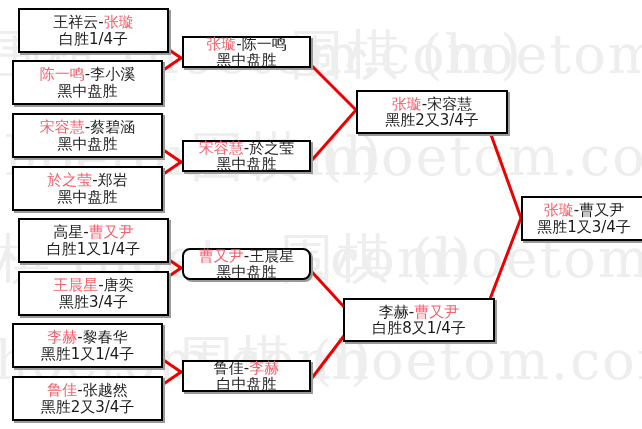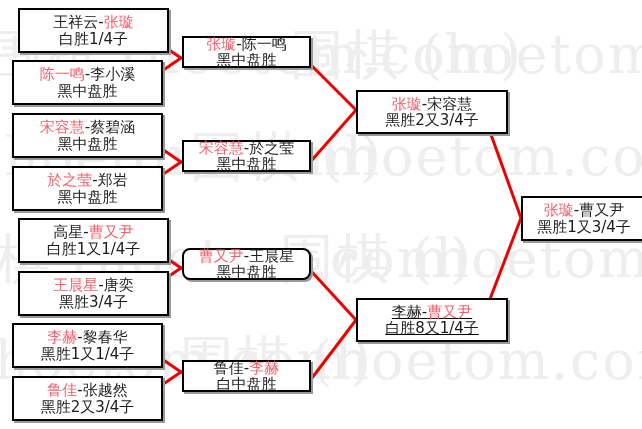--- a/index.html
+++ b/index.html
@@ -158,21 +158,21 @@
   </div>
   <div class="match r2" style="left:182px; top:352px;margin-top:8px;">
     <div class="line1"><span class="l">鲁佳</span><span class="d">-</span><span class="w">李赫</span></div>
     <div class="line2">白中盘胜</div>
   </div>
 
   <div class="match r3" style="left:356px; top:90px;">
     <div class="line1"><span class="w">张璇</span><span class="d">-</span><span class="l">宋容慧</span></div>
     <div class="line2">黑胜2又3/4子</div>
   </div>
-  <div class="match r3" style="left:356px; top:298px;text-decoration:underline;">
+  <div class="match r3" style="left:343px; top:298px;">
     <div class="line1"><span class="l">李赫</span><span class="d">-</span><span class="w">曹又尹</span></div>
     <div class="line2">白胜8又1/4子</div>
   </div>
 
   <div class="match r4" style="left:521px; top:196px;">
     <div class="line1"><span class="w">张璇</span><span class="d">-</span><span class="l">曹又尹</span></div>
     <div class="line2">黑胜1又3/4子</div>
   </div>
 
 </div>

